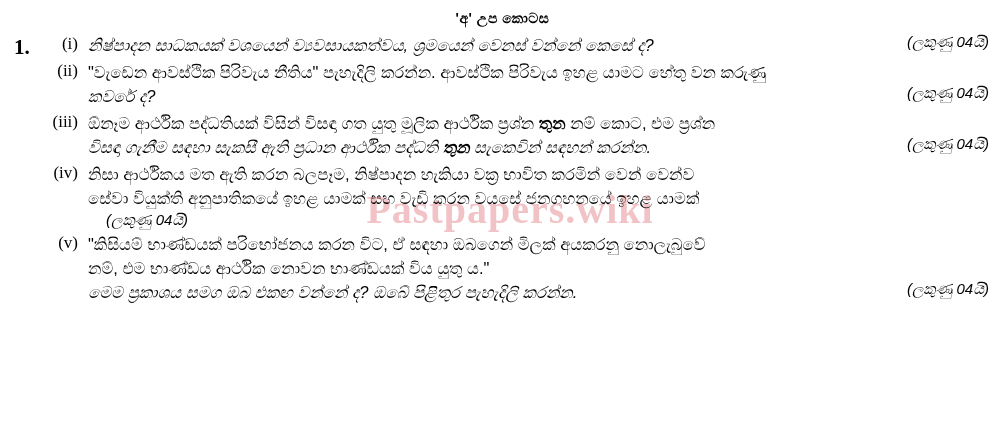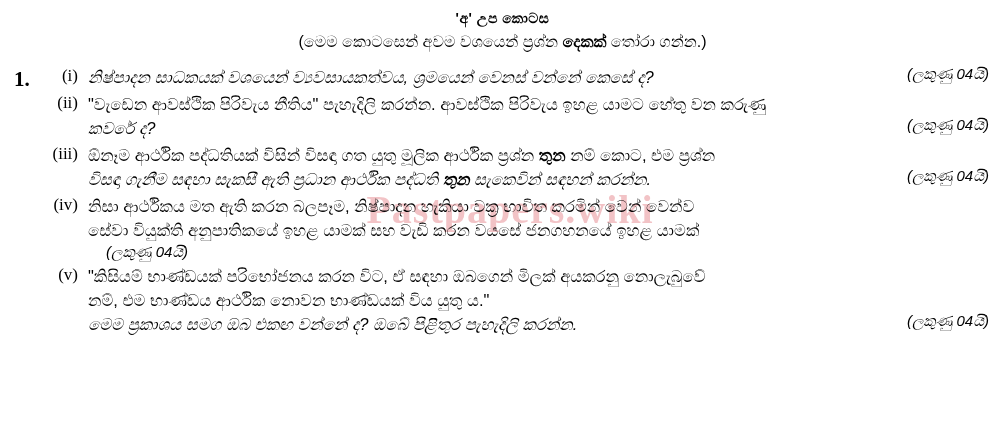--- a/index.html
+++ b/index.html
@@ -140,23 +140,20 @@
 <body>
 
 <div class="page">
 
   <div class="watermark">Pastpapers.wiki</div>
 
   <div class="content">
 
     <div class="doc-title">'අ' උප කොටස</div>
 
-    <div class="doc-subtitle">
-      <span>(මෙම කොටසෙන් අවම වශයෙන් ප්‍රශ්න </span><span class="bold">දෙකක්</span><span> තෝරා ගන්න.)</span>
-    </div>
 
     <div class="qblock">
       <div class="qnum">1.</div>
       <div class="parts">
 
         <div class="part">
           <div class="part-label">(i)</div>
           <div class="part-body">
             <div class="part-flexline">
               <span class="line ltext">නිෂ්පාදන සාධකයක් වශයෙන් ව්‍යවසායකත්වය, ශ්‍රමයෙන් වෙනස් වන්නේ කෙසේ ද?</span>

